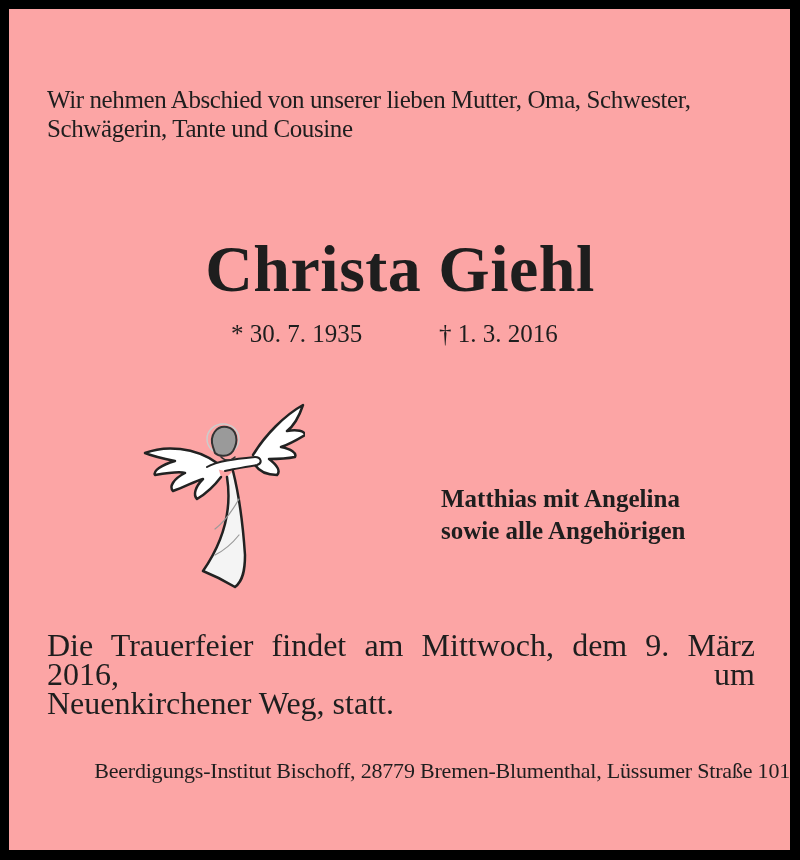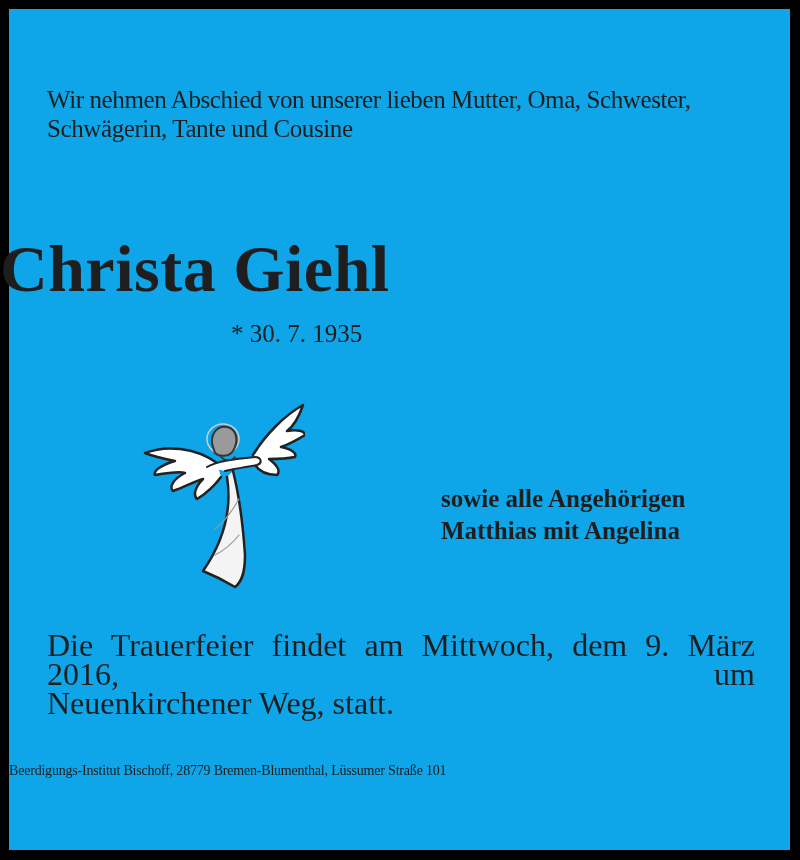--- a/index.html
+++ b/index.html
@@ -1,27 +1,27 @@
 <!DOCTYPE html>
 <html><head>
   <meta charset="utf-8">
   <style>
     html, body { margin: 0; padding: 0; }
     body { width: 800px; height: 860px; background: #000; position: relative; overflow: hidden; }
     .card {
       position: absolute; left: 9px; top: 9px; width: 781px; height: 841px;
-      background: #0ea5e9; color: #1e1e1e;
+      background: #fca5a5; color: #1e1e1e;
       font-family: "Liberation Serif", "DejaVu Serif", serif;
     }
     .intro {
       position: absolute; left: 38px; top: 76px; width: 720px;
       font-size: 25px; line-height: 29px; letter-spacing: -0.4px;
     }
     .name {
-      position: absolute; left: 0; top: 220px; width: 800px; 
+      position: absolute; left: 0; top: 220px; width: 800px; text-align: center;
       font-size: 66px; font-weight: bold; line-height: 80px; letter-spacing: 0.5px;
       margin-left: -9px;
     }
     .dates {
       position: absolute; top: 310px; font-size: 25px; line-height: 30px;
     }
     .born { left: 222px; text-align: center; }
     .died { left: 430px; }
     .angel { position: absolute; left: 126px; top: 386px; width: 170px; height: 195px; }
     .thanks {
@@ -30,55 +30,56 @@
     .survivors {
       position: absolute; left: 432px; top: 474px; font-size: 25px; line-height: 32px; font-weight: bold;
     }
     .ceremony {
       position: absolute; left: 38px; top: 622px; width: 708px;
       font-size: 32px; line-height: 29px; text-align: justify;
     }
     .ceremony span { display: block; text-align: justify; text-align-last: justify; }
     .ceremony span.last { text-align-last: left; font-family: Liberation Serif, serif; }
     .funeral-home {
-      position: absolute; left: 0; top: 750px; width: 781px; text-align: left;
-      font-size: 14px; line-height: 24px; letter-spacing: -0.2px;
+      position: absolute; left: 0; top: 750px; width: 781px; text-align: right;
+      font-size: 22px; line-height: 24px; letter-spacing: -0.2px;
     }
   </style>
 </head>
 <body>
 
 <div class="card">
   <div class="intro">Wir nehmen Abschied von unserer lieben Mutter, Oma, Schwester, Schwägerin, Tante und Cousine</div>
 
   <div class="name">Christa Giehl</div>
 
   <div class="dates born">* 30. 7. 1935</div>
+  <div class="dates died">† 1. 3. 2016</div>
 
   <svg class="angel" viewBox="0 0 170 195" fill="none" stroke="#222" stroke-linecap="round" stroke-linejoin="round">
 
     <ellipse cx="88" cy="44" rx="16" ry="15" stroke="#ccc" stroke-width="1.5" fill="none"></ellipse>
 
     <path d="M78 52 C74 40 82 30 92 32 C102 34 104 46 98 56 C94 62 84 62 80 58 Z" fill="#9a9a9a" stroke="#333" stroke-width="2"></path>
 
     <path d="M82 68 C60 52 30 50 10 58 C20 62 30 64 40 66 C26 70 18 76 20 80 C32 78 44 76 50 78 C38 84 34 92 38 96 C50 92 60 86 68 84 C60 92 58 100 62 104 C72 98 80 90 86 82" stroke-width="2.5" fill="#fff"></path>
 
     <path d="M118 60 C130 40 150 20 168 10 C164 22 160 30 152 36 C162 34 170 36 170 40 C160 46 152 50 146 52 C156 54 162 58 160 62 C150 64 140 64 134 64 C142 70 146 76 142 80 C132 80 124 76 120 70" stroke-width="2.5" fill="#fff"></path>
 
     <path d="M72 72 C82 66 100 64 120 62 C126 62 128 68 122 70 C110 72 98 74 90 76" stroke-width="2" fill="#fff"></path>
     <path d="M86 62 C90 66 96 66 100 62" stroke="#333" stroke-width="1.5"></path>
 
     <path d="M98 76 C104 100 108 130 110 160 C110 175 108 186 100 192 C90 186 78 180 68 176 C86 150 98 120 92 82" stroke-width="2.5" fill="#f4f4f4"></path>
     <path d="M104 104 C96 118 88 128 80 134" stroke="#999" stroke-width="1.2"></path>
     <path d="M104 140 C96 150 88 156 80 160" stroke="#999" stroke-width="1.2"></path>
   </svg>
 
   <div class="survivors">
+    <div>Matthias mit Angelina</div>
     <div>sowie alle Angehörigen</div>
-    <div>Matthias mit Angelina</div>
   </div>
 
   <div class="ceremony">
     <span>Die Trauerfeier findet am Mittwoch, dem 9. März 2016, um</span>
     <span class="last">Neuenkirchener Weg, statt.</span>
   </div>
 
   <div class="funeral-home">Beerdigungs-Institut Bischoff, 28779 Bremen-Blumenthal, Lüssumer Straße 101</div>
 </div>
 

